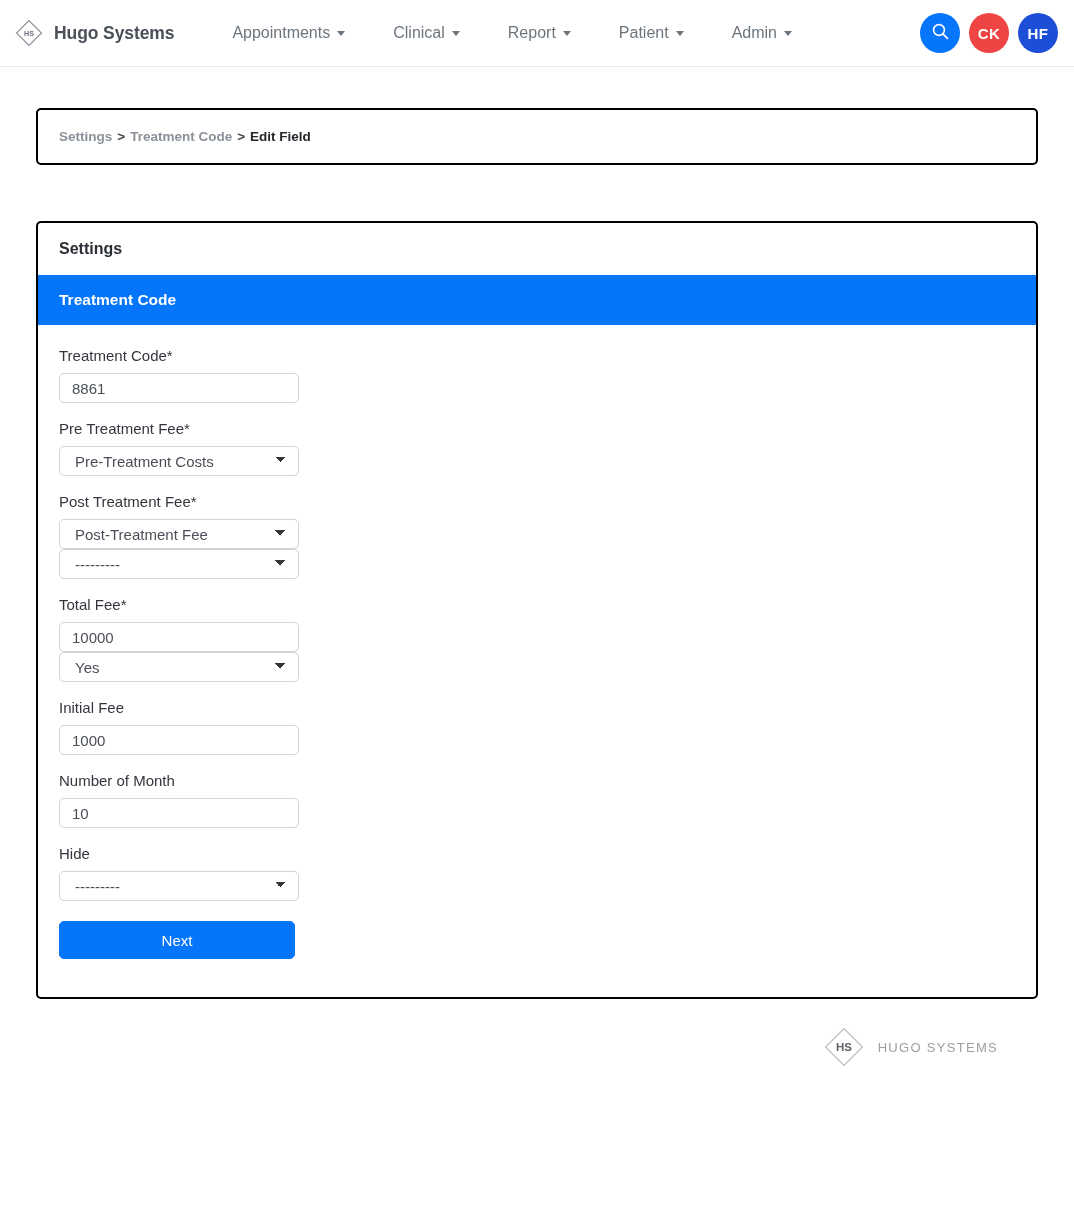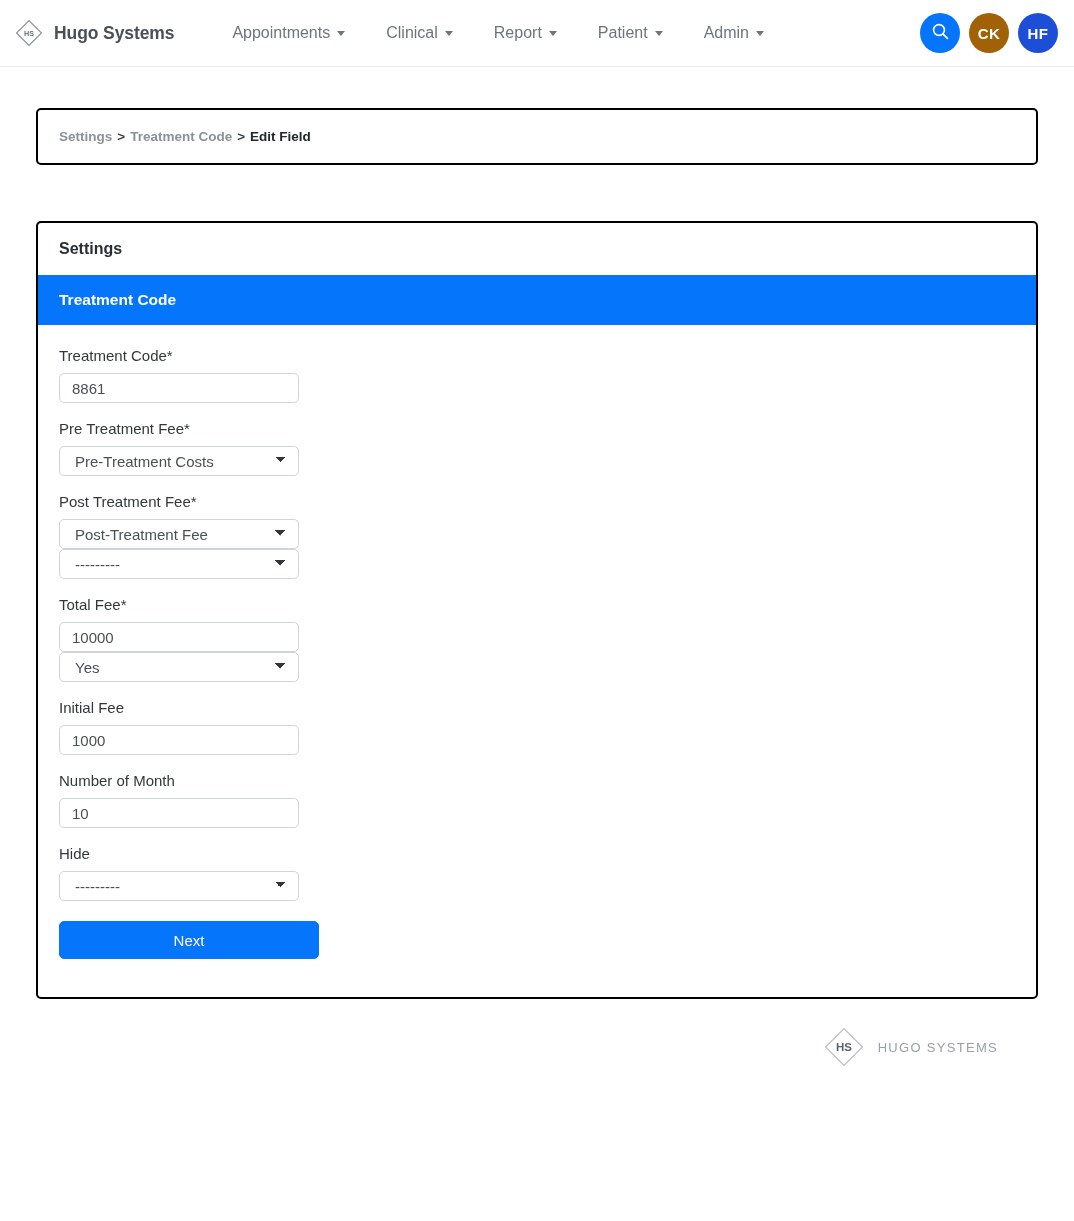--- a/index.html
+++ b/index.html
@@ -38,21 +38,21 @@
   .brand-name {
     font-size: 17.5px;
     font-weight: bold;
     color: #4a4f58;
     letter-spacing: -0.1px;
     white-space: nowrap;
   }
   .nav-items {
     display: flex;
     align-items: center;
-    gap: 9px;
+    gap: 16px;
     list-style: none;
     margin: 0; padding: 0;
   }
   .nav-item {
     display: flex;
     align-items: center;
     gap: 7px;
     padding: 6px 16px;
     color: #6c757d;
     font-size: 16px;
@@ -161,21 +161,21 @@
       linear-gradient(45deg, transparent 50%, #33373d 50%),
       linear-gradient(135deg, #33373d 50%, transparent 50%);
     background-position:
       calc(100% - 18px) calc(50% - 1px),
       calc(100% - 13px) calc(50% - 1px);
     background-size: 5.5px 5.5px, 5.5px 5.5px;
     background-repeat: no-repeat;
     padding-left: 15px;
   }
   .btn-next {
-    width: 260px;
+    width: 236px;
     height: 38px;
     margin-top: 20px;
     background: #0575fb;
     color: #ffffff;
     border: 1px solid #0575fb;
     border-radius: 5px;
     font-size: 15px;
     font-family: "Liberation Sans", sans-serif;
     cursor: pointer;
   }
@@ -239,21 +239,21 @@
 
   <div class="nav-right">
     <button class="circle-btn" style="background:#0575fb">
       <span>
         <svg width="19" height="19" viewBox="0 0 19 19">
           <circle cx="8" cy="8" r="5.4" fill="none" stroke="#ffffff" stroke-width="1.6"></circle>
           <line x1="11.9" y1="11.9" x2="16.4" y2="16.4" stroke="#ffffff" stroke-width="1.8" stroke-linecap="round"></line>
         </svg>
       </span>
     </button>
-    <button class="circle-btn" style="background:#a16207">CK</button>
+    <button class="circle-btn" style="background:#ef4444">CK</button>
     <button class="circle-btn" style="background:#1d4ed8">HF</button>
   </div>
 </div>
 
 <div class="page">
 
   <div class="card breadcrumb-card">
     <div class="breadcrumb">
       <span class="bc-link">Settings</span>
       <span class="bc-sep">&gt;</span>

